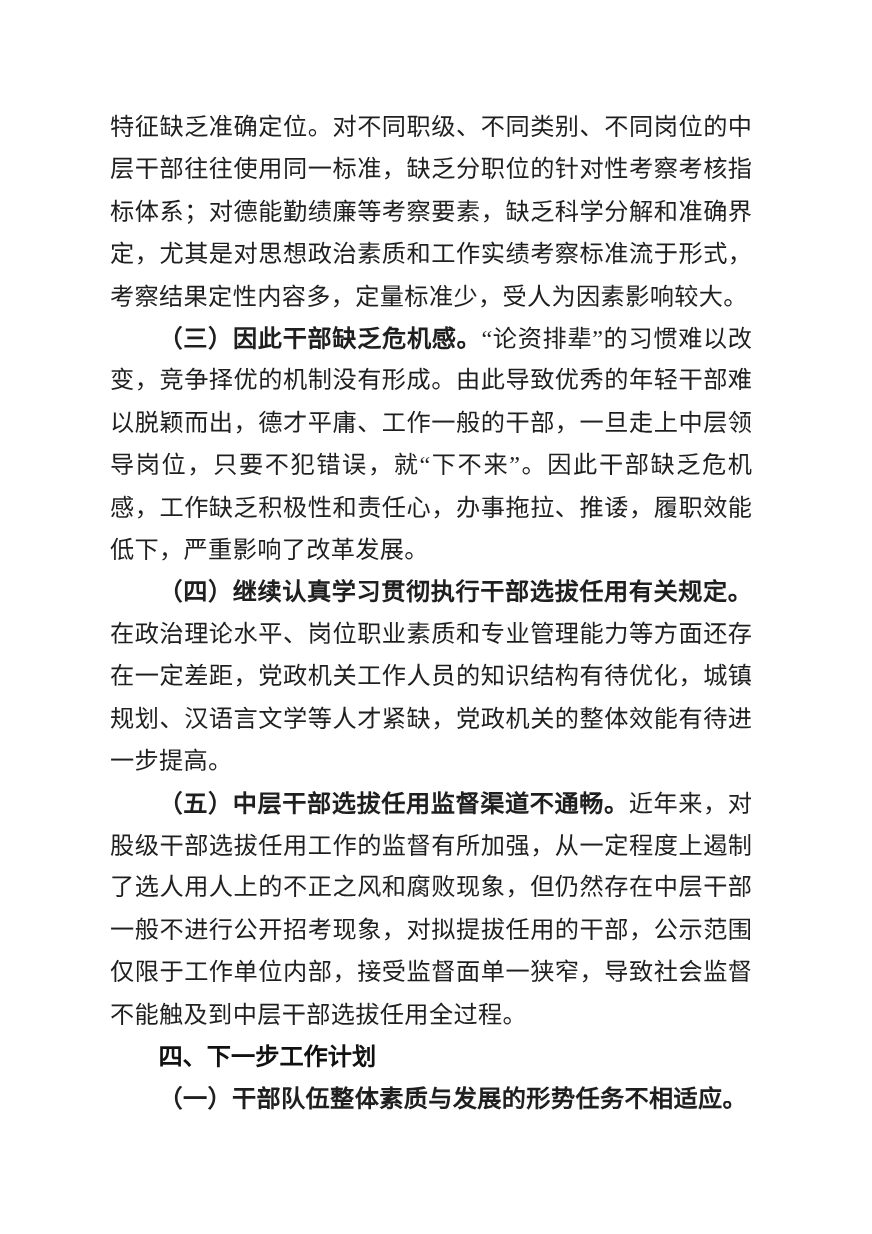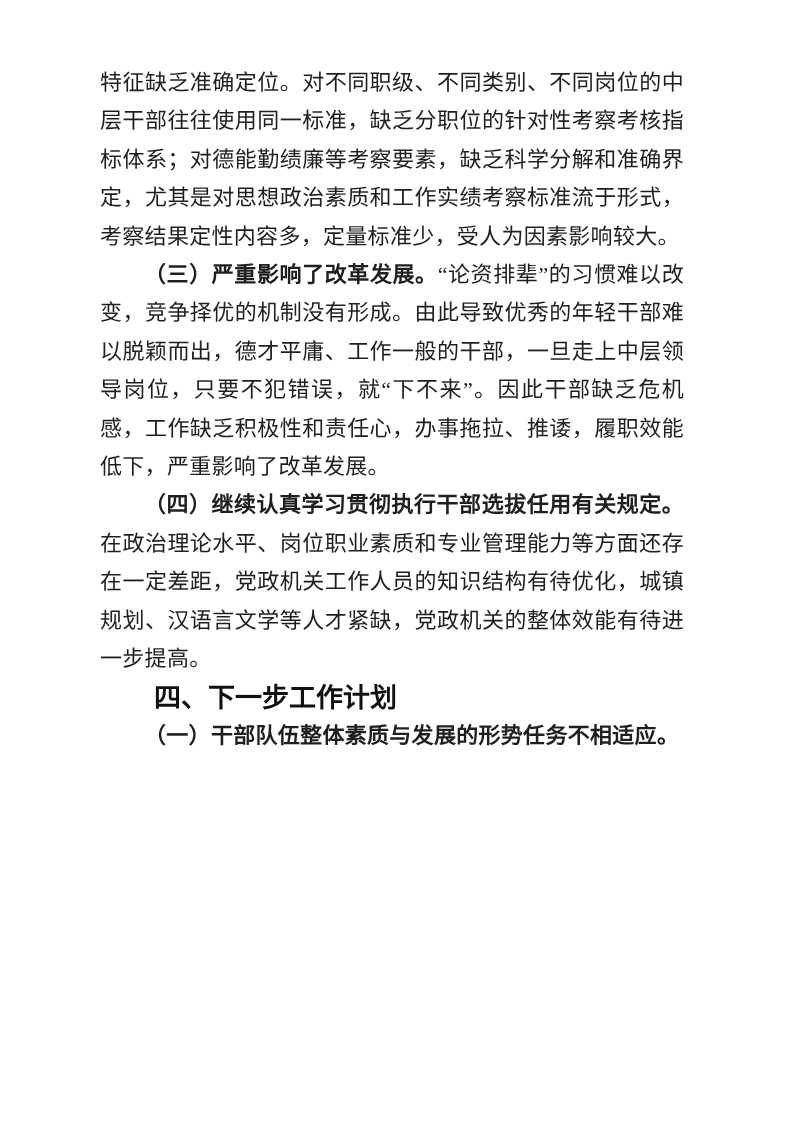--- a/index.html
+++ b/index.html
@@ -10,57 +10,58 @@
   body {
     width: 793px;
     height: 1122px;
     overflow: hidden;
   }
   .page {
     box-sizing: border-box;
     width: 793px;
     height: 1122px;
     background: #ffffff;
-    padding: 64px 109px 0 100px;
+    padding: 97px 109px 0 100px;
   }
   .body-para {
     margin: 0;
     font-family: "Liberation Serif", serif;
     font-size: 22px;
     line-height: 38.4px;
     color: #1f1f1f;
     text-align: justify;
     letter-spacing: 0.3px;
   }
   .indented {
     text-indent: 2em;
   }
   .lead {
     font-weight: 700;
   }
   .section-heading {
     margin: 0;
     font-family: "Liberation Sans", sans-serif;
-    font-size: 27px;
+    font-size: 22px;
     line-height: 38.4px;
     font-weight: 700;
     color: #111111;
     text-indent: 2em;
     text-align: left;
   }
 </style>
 </head>
 <body>
 
 <div class="page">
 
   <p class="body-para"><span>特征缺乏准确定位。对不同职级、不同类别、不同岗位的中层干部往往使用同一标准，缺乏分职位的针对性考察考核指标体系；对德能勤绩廉等考察要素，缺乏科学分解和准确界定，尤其是对思想政治素质和工作实绩考察标准流于形式，考察结果定性内容多，定量标准少，受人为因素影响较大。</span></p>
 
-  <p class="body-para indented"><span class="lead">（三）严重影响了改革发展。</span><span>“论资排辈”的习惯难以改变，竞争择优的机制没有形成。由此导致优秀的年轻干部难以脱颖而出，德才平庸、工作一般的干部，一旦走上中层领导岗位，只要不犯错误，就“下不来”。因此干部缺乏危机感，工作缺乏积极性和责任心，办事拖拉、推诿，履职效能低下，严重影响了改革发展。</span></p>
+  <p class="body-para indented"><span class="lead">（三）因此干部缺乏危机感。</span><span>“论资排辈”的习惯难以改变，竞争择优的机制没有形成。由此导致优秀的年轻干部难以脱颖而出，德才平庸、工作一般的干部，一旦走上中层领导岗位，只要不犯错误，就“下不来”。因此干部缺乏危机感，工作缺乏积极性和责任心，办事拖拉、推诿，履职效能低下，严重影响了改革发展。</span></p>
 
   <p class="body-para indented"><span class="lead">（四）继续认真学习贯彻执行干部选拔任用有关规定。</span><span>在政治理论水平、岗位职业素质和专业管理能力等方面还存在一定差距，党政机关工作人员的知识结构有待优化，城镇规划、汉语言文学等人才紧缺，党政机关的整体效能有待进一步提高。</span></p>
 
+  <p class="body-para indented"><span class="lead">（五）中层干部选拔任用监督渠道不通畅。</span><span>近年来，对股级干部选拔任用工作的监督有所加强，从一定程度上遏制了选人用人上的不正之风和腐败现象，但仍然存在中层干部一般不进行公开招考现象，对拟提拔任用的干部，公示范围仅限于工作单位内部，接受监督面单一狭窄，导致社会监督不能触及到中层干部选拔任用全过程。</span></p>
 
   <h2 class="section-heading">四、下一步工作计划</h2>
 
   <p class="body-para indented"><span class="lead">（一）干部队伍整体素质与发展的形势任务不相适应。</span></p>
 
 </div>
 
 </body></html>

